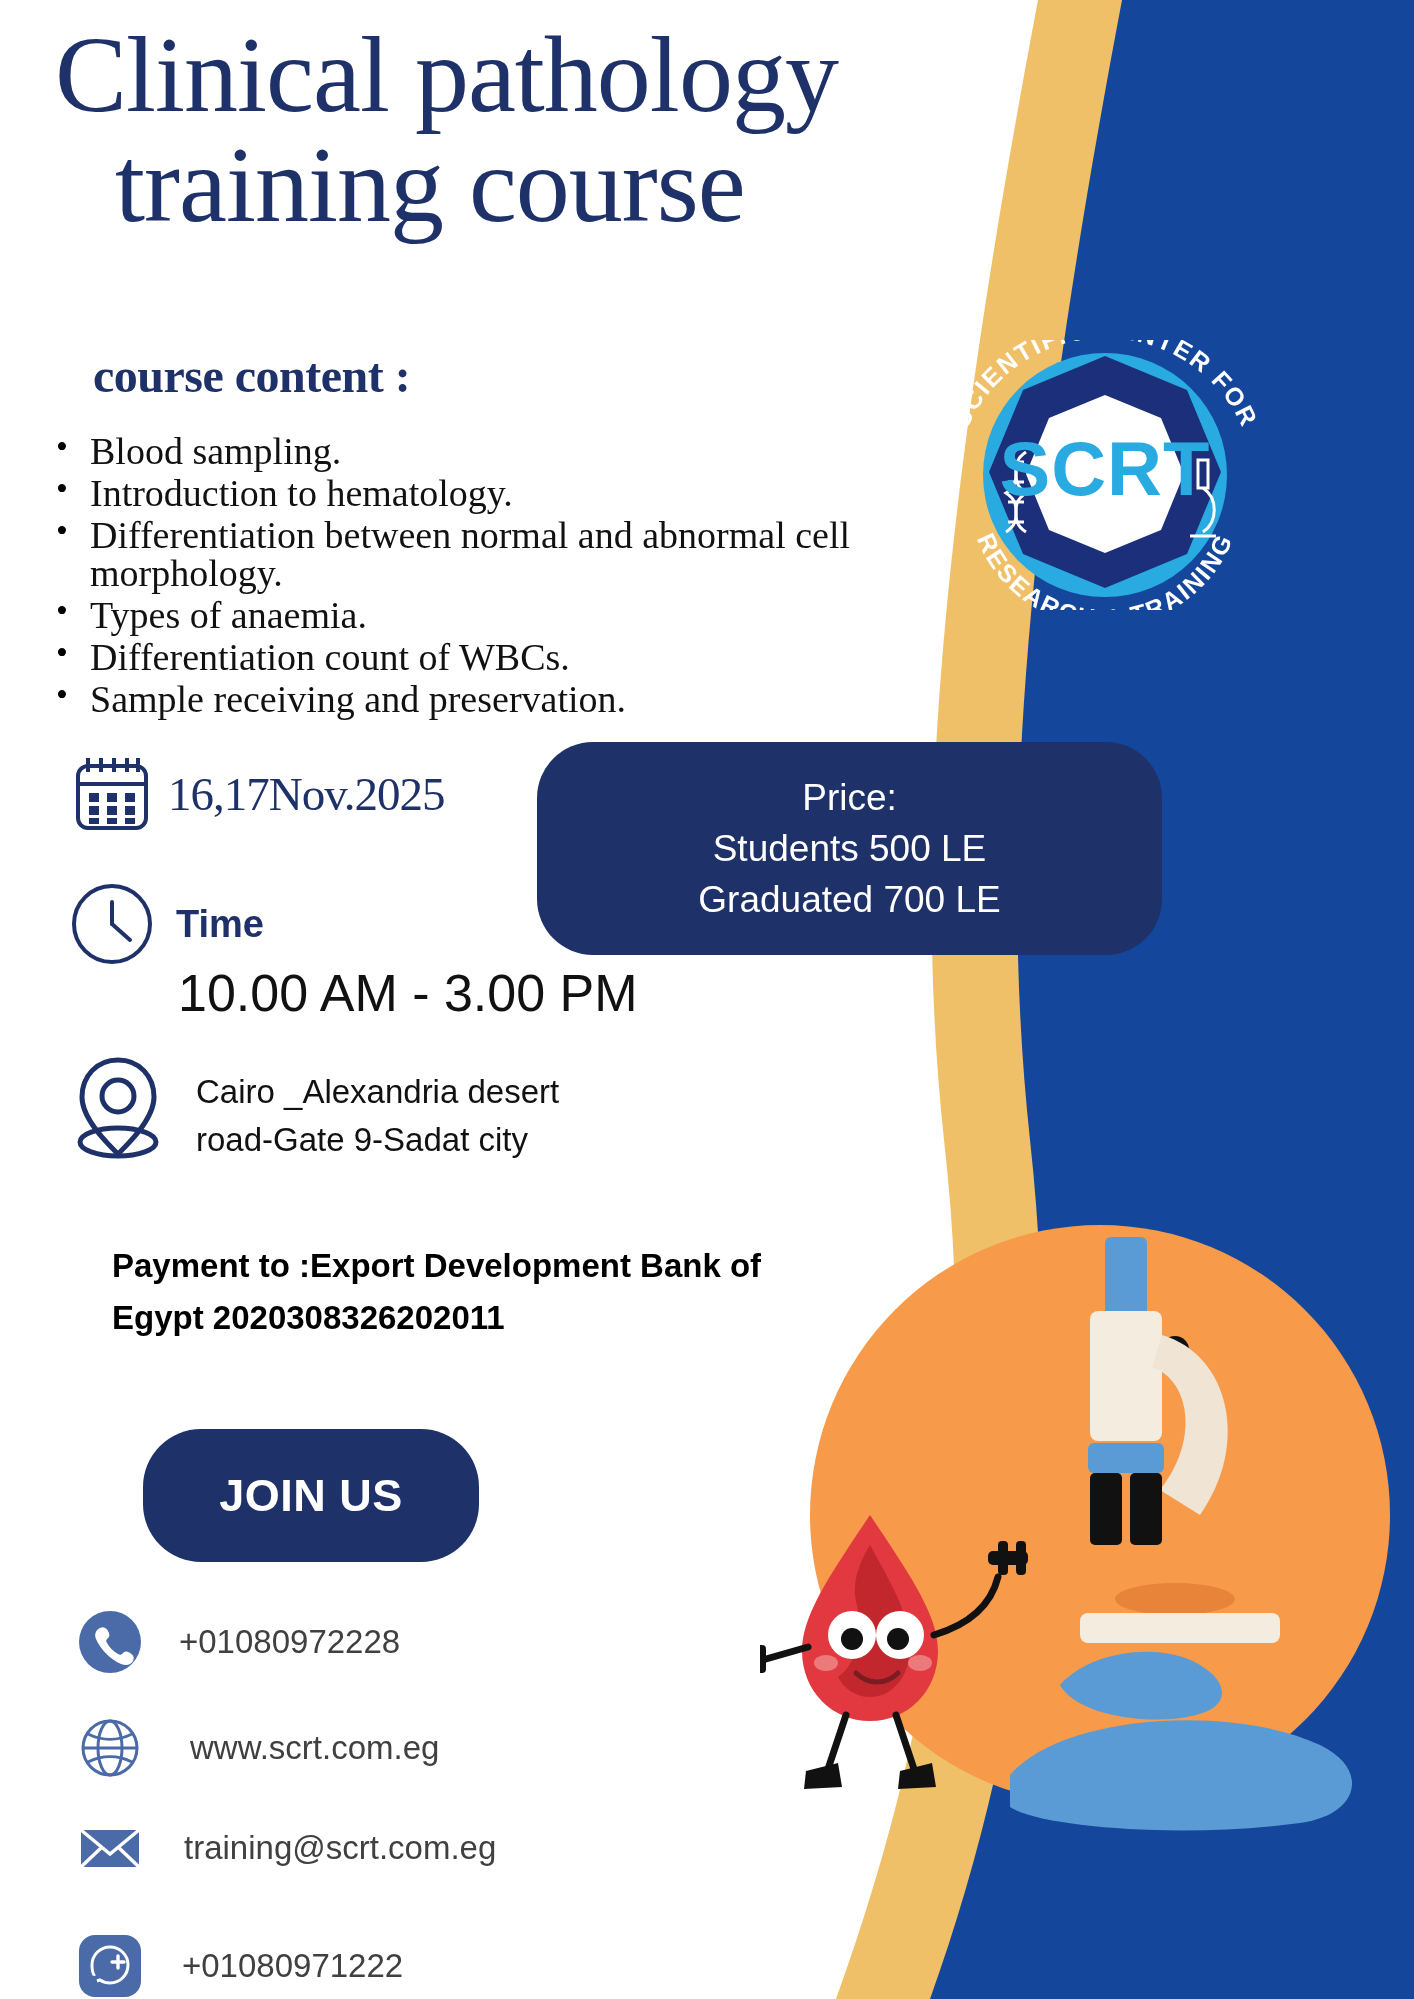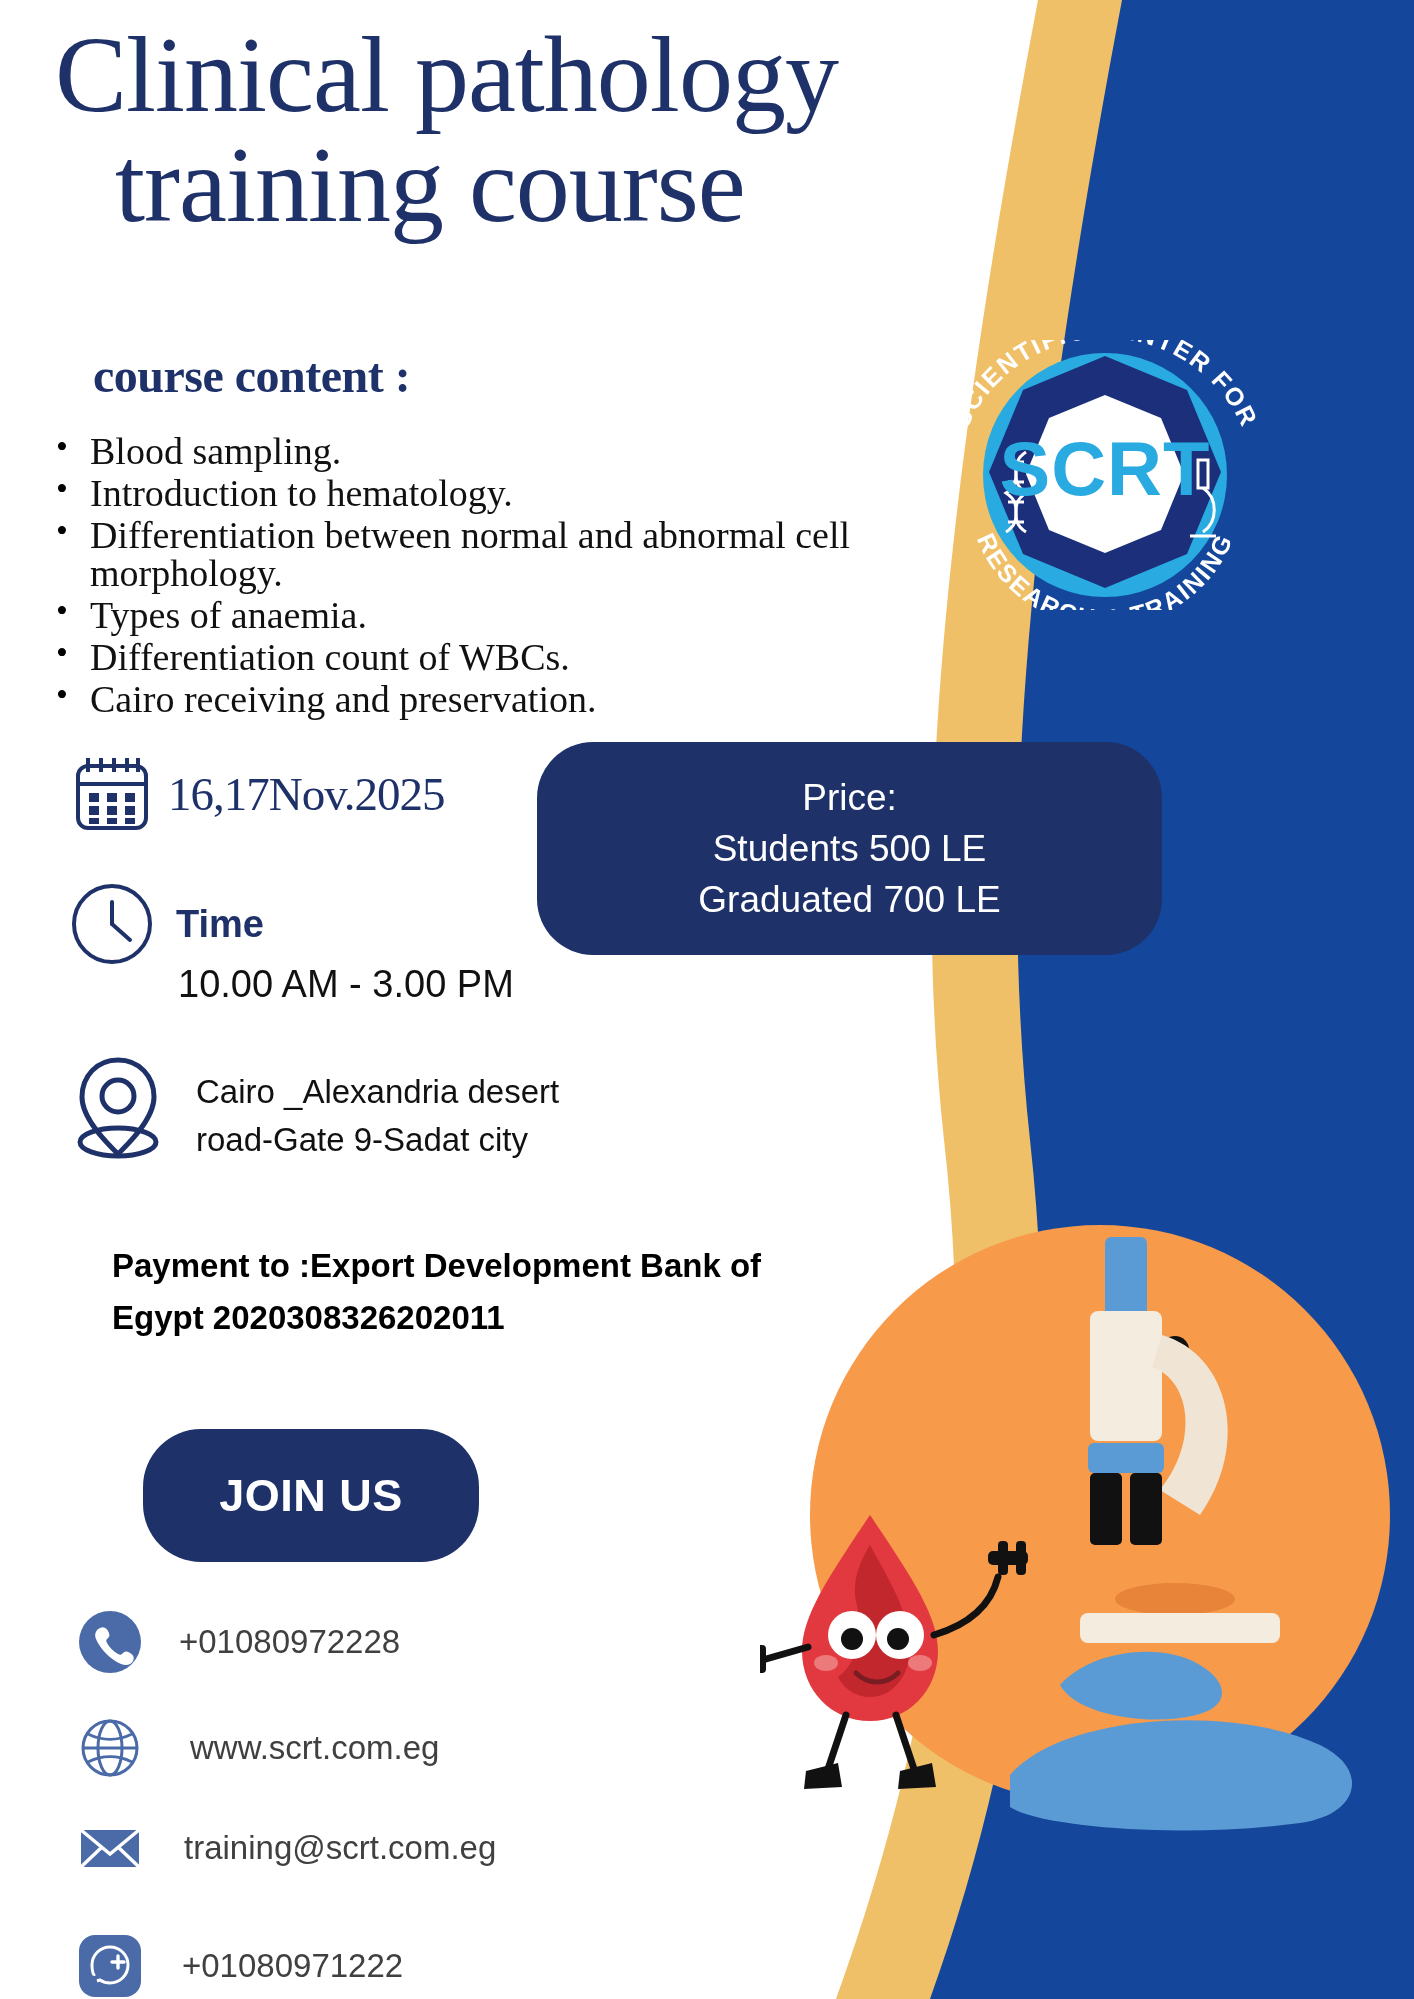--- a/index.html
+++ b/index.html
@@ -62,21 +62,21 @@
   }
 
   
   .time-row{position:absolute;left:68px;top:880px;display:flex;align-items:center;text-align:center;}
   .time-label{
     font-family:"Liberation Sans",sans-serif;font-weight:bold;
     font-size:38px;color:#1e3169;margin-left:20px;
   }
   .time-value{
     position:absolute;left:178px;top:963px;
-    font-size:38px;color:#111111;font-family:"Liberation Sans",sans-serif;
+    font-size:52px;color:#111111;font-family:"Liberation Sans",sans-serif;
   }
 
   
   .loc-row{position:absolute;left:70px;top:1052px;display:flex;align-items:flex-start;}
   .loc-text{
     margin-left:30px;margin-top:16px;
     font-size:33px;line-height:1.45;color:#111111;
     font-family:"Liberation Sans",sans-serif;
   }
 
@@ -135,21 +135,21 @@
     <span class="l2">training course</span>
   </div>
 
   <div class="content-head">course content :</div>
   <ul class="content-list">
     <li>Blood sampling.</li>
     <li>Introduction to hematology.</li>
     <li>Differentiation between normal and abnormal cell morphology.</li>
     <li>Types of anaemia.</li>
     <li>Differentiation count of WBCs.</li>
-    <li>Cairo receiving and preservation.</li>
+    <li>Sample receiving and preservation.</li>
   </ul>
 
   <svg class="logo" viewBox="0 0 390 270">
     <defs>
       <path id="arcTop" d="M45,148 A105,105 0 0 1 345,148" fill="none"></path>
       <path id="arcBot" d="M58,150 A98,98 0 0 0 332,150" fill="none"></path>
     </defs>
 
     <circle cx="195" cy="135" r="122" fill="#29abe2"></circle>
 

